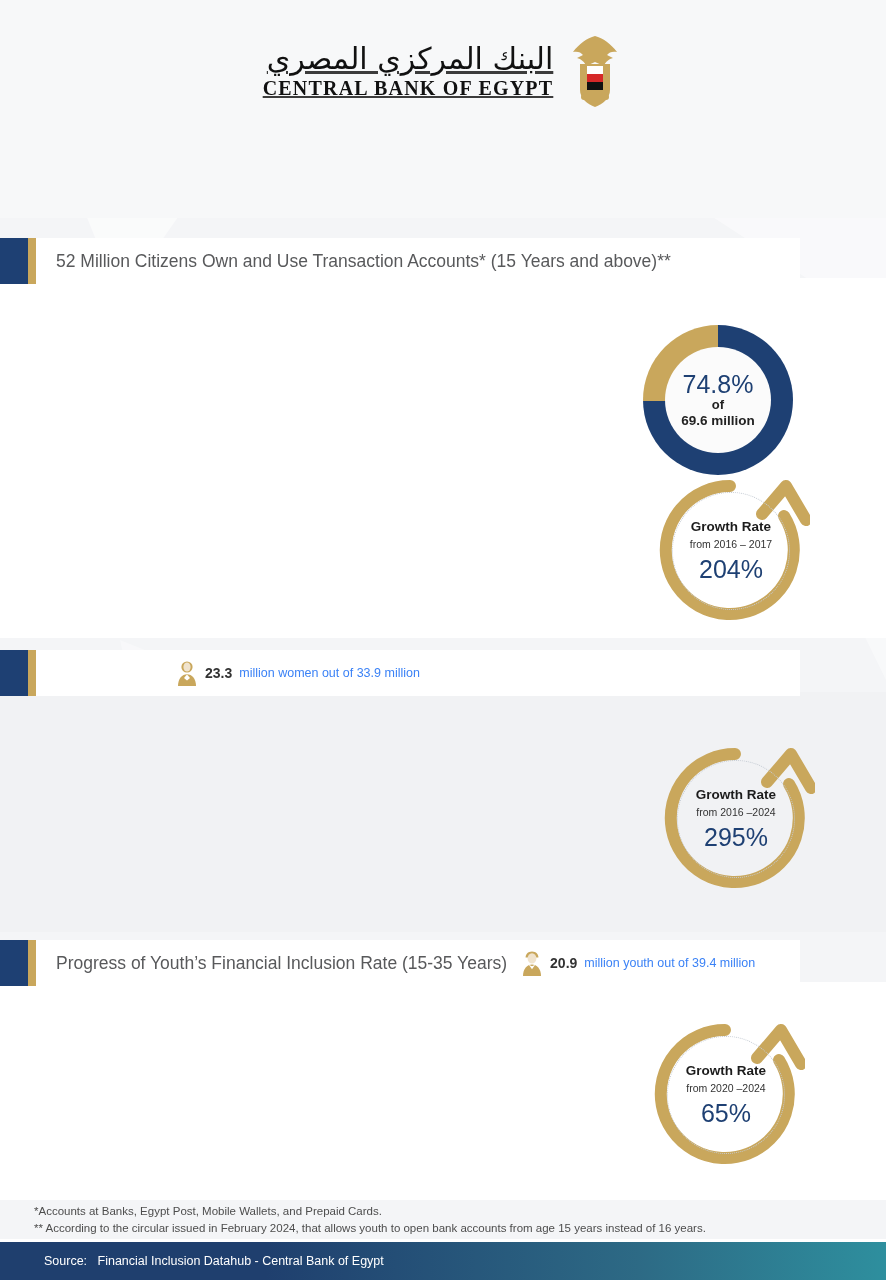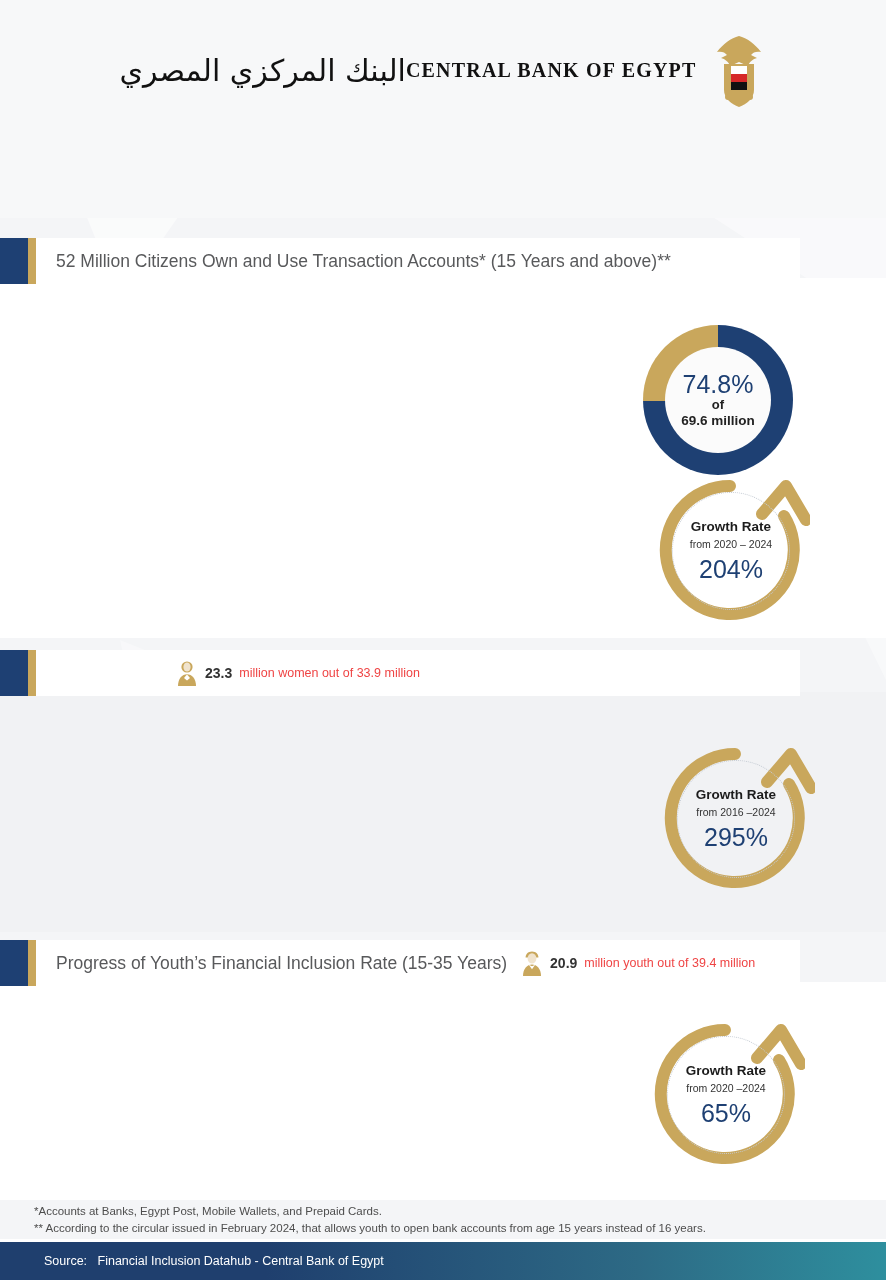--- a/index.html
+++ b/index.html
@@ -9,37 +9,37 @@
     background:#f4f5f7;
     color:#3c3c3c;
   }
   .page{position:absolute;inset:0;}
   
   .bg-texture{position:absolute;inset:0;pointer-events:none;z-index:0;}
 
   
   .header{position:absolute;top:0;left:0;width:886px;height:218px;z-index:2;}
   .logo-wrap{position:absolute;top:32px;left:0;width:886px;display:flex;align-items:center;justify-content:center;gap:14px;}
-  .logo-text{display:flex;flex-direction:row;align-items:flex-start;line-height:1;}
+  .logo-text{display:flex;flex-direction:column;align-items:flex-end;line-height:1;text-decoration:underline;}
   .logo-ar{font-family:"DejaVu Sans",sans-serif;font-size:30px;color:#111;letter-spacing:0;direction:rtl;}
   .logo-en{font-family:"Liberation Serif",serif;font-weight:bold;font-size:20px;letter-spacing:1.2px;color:#111;margin-top:4px;}
   .emblem{width:56px;height:78px;}
 
   .main-title{position:absolute;top:150px;left:0;width:886px;text-align:center;
     font-size:26px;color:#595959;font-weight:400;}
 
   
   .sec-head{position:absolute;left:0;width:800px;height:46px;z-index:3;display:flex;align-items:center;}
   .sec-accent{width:28px;height:46px;background:#1e4073;position:relative;flex:0 0 auto;}
   .sec-accent::after{content:"";position:absolute;right:-8px;top:0;width:8px;height:46px;background:#c9a75c;}
   .sec-white{flex:1;height:46px;background:#ffffff;display:flex;align-items:center;padding-left:28px;box-sizing:border-box;}
   .sec-title{font-size:17.5px;color:#58595b;font-weight:400;white-space:nowrap;}
   .sec-side{display:flex;align-items:center;gap:7px;margin-left:26px;}
   .sec-side-num{font-size:14px;font-weight:bold;color:#333;}
-  .sec-side-text{font-size:12.5px;color:#ef4444;}
+  .sec-side-text{font-size:12.5px;color:#3b82f6;}
 
   
   .panel{position:absolute;left:0;width:886px;z-index:2;}
   .panel-white{background:#ffffff;}
   .panel-grey{background:#f1f2f4;}
 
   
   .chart{position:absolute;}
   .legend{display:flex;align-items:center;gap:26px;font-size:11px;color:#4a4a4a;}
   .legend-item{display:flex;align-items:center;gap:7px;}
@@ -220,21 +220,21 @@
     </div>
   </div>
 
   <div class="growth" style="left:650px;top:470px;width:160px;height:160px;z-index:3;">
     <svg viewBox="0 0 160 160" width="160" height="160">
       <path d="M80 16 A64 64 0 1 0 134 46" fill="none" stroke="#c9a75c" stroke-width="12" stroke-linecap="round"></path>
       <path d="M112 44 L136 16 L156 50" fill="none" stroke="#c9a75c" stroke-width="12" stroke-linecap="round" stroke-linejoin="round"></path>
     </svg>
     <div class="growth-inner" style="left:22px;top:22px;width:116px;height:116px;">
       <div class="g-title">Growth Rate</div>
-      <div class="g-sub">from 2020 –  2024</div>
+      <div class="g-sub">from 2016 –  2017</div>
       <div class="g-val">204%</div>
     </div>
   </div>
 
   <div class="panel panel-grey" style="top:692px;height:240px;"></div>
 
   <div class="sec-head" style="top:650px;">
     <div class="sec-accent"></div>
     <div class="sec-white">
       <span class="sec-side" style="margin-left:120px;">

